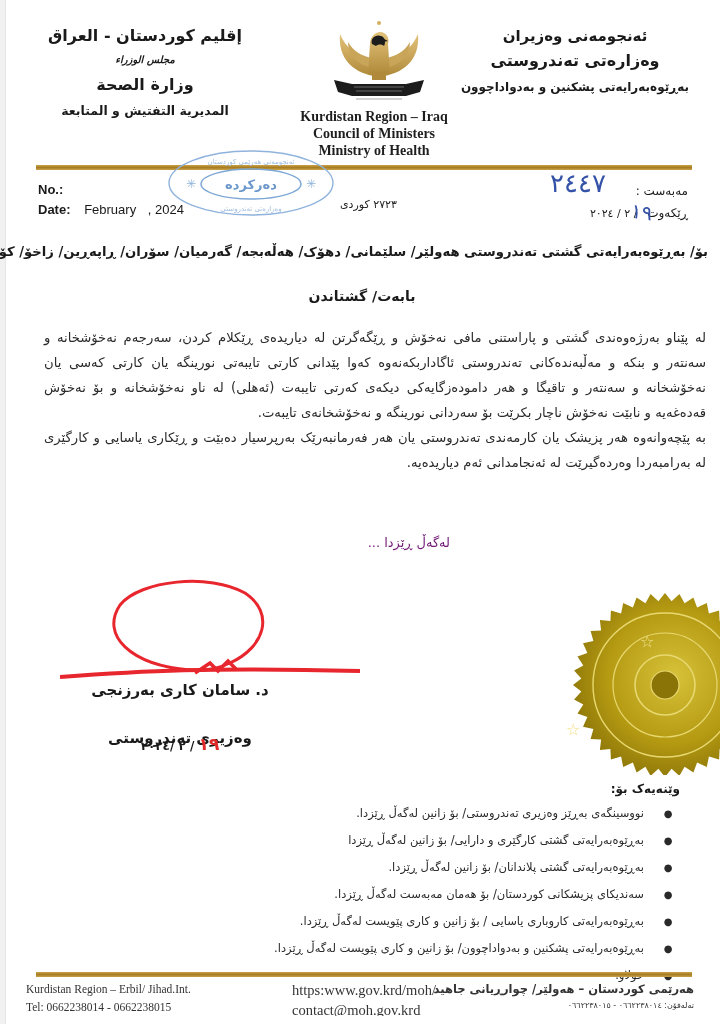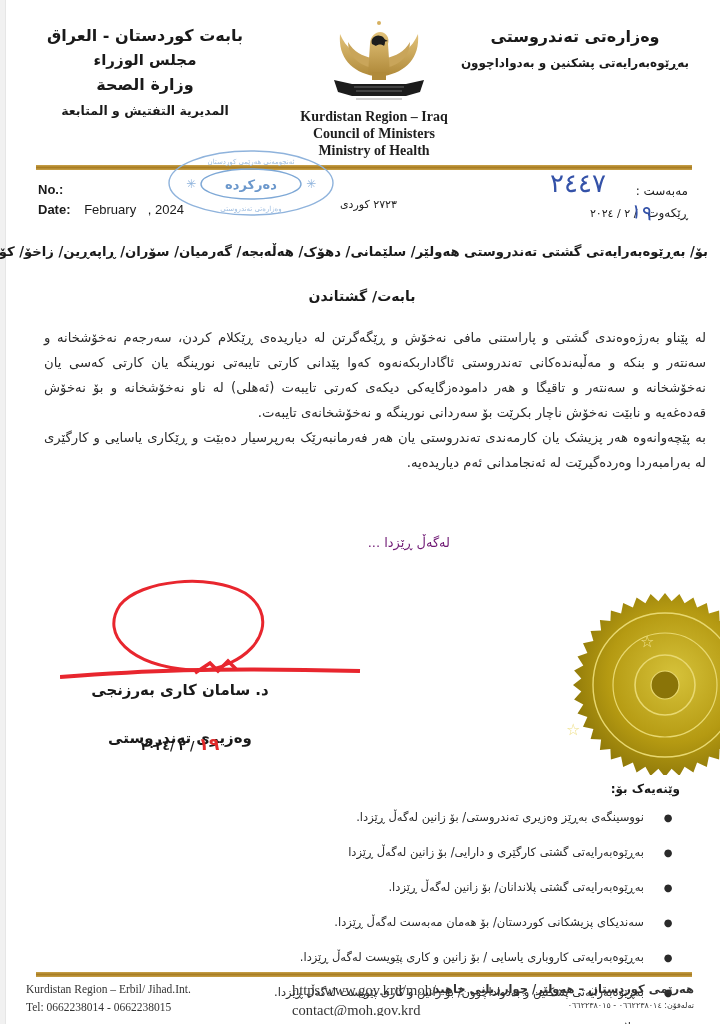--- a/index.html
+++ b/index.html
@@ -4,21 +4,21 @@
 <style>
   * { box-sizing: border-box; margin: 0; padding: 0; }
   html, body { width: 724px; height: 1024px; background: #ffffff; overflow: hidden; }
   body { position: relative; font-family: "DejaVu Sans", sans-serif; color: #1a1a1a; }
 
   .left-edge { position: absolute; left: 0; top: 0; width: 6px; height: 1024px; background: #f1f1f1; border-right: 1px solid #e6e6e6; }
 
   
   .hdr-ar { position: absolute; left: 40px; top: 24px; width: 210px; text-align: center; direction: rtl; font-weight: bold; }
   .hdr-ar .l1 { font-size: 16px; line-height: 24px; }
-  .hdr-ar .l2 { font-size: 15px; line-height: 24px; }
+  .hdr-ar .l2 { font-size: 10px; line-height: 24px; font-style: italic; }
   .hdr-ar .l3 { font-size: 16px; line-height: 26px; }
   .hdr-ar .l4 { font-size: 12.5px; line-height: 22px; margin-top: 2px; }
 
   .hdr-ku { position: absolute; left: 455px; top: 24px; width: 240px; text-align: center; direction: rtl; font-weight: bold; }
   .hdr-ku .l1 { font-size: 16px; line-height: 24px; }
   .hdr-ku .l2 { font-size: 15px; line-height: 24px; }
   .hdr-ku .l3 { font-size: 16px; line-height: 26px; }
   .hdr-ku .l4 { font-size: 12px; line-height: 22px; margin-top: 2px; }
 
   .emblem { position: absolute; left: 312px; top: 14px; width: 134px; height: 90px; }
@@ -57,38 +57,38 @@
   .sig-title { position: absolute; left: 80px; top: 704px; width: 200px; text-align: center; direction: rtl; font-weight: bold; font-size: 15px; line-height: 28px; margin-top: 20px; }
   .sig-date { position: absolute; left: 110px; top: 734px; width: 140px; text-align: center; direction: rtl; font-size: 12px; font-weight: bold; }
   .sig-date .day { color: #e02a2a; font-size: 17px; font-weight: bold; }
 
   
   .seal { position: absolute; left: 560px; top: 585px; width: 160px; height: 190px; overflow: hidden; }
 
   
   .cc-title { position: absolute; right: 44px; top: 782px; direction: rtl; font-weight: bold; font-size: 12px; }
   .cc-list { position: absolute; right: 46px; top: 800px; width: 420px; direction: rtl; text-align: right; list-style: none; font-size: 11.5px; color: #2a2a2a; }
-  .cc-list li { line-height: 34px; white-space: nowrap; }
+  .cc-list li { line-height: 26px; white-space: nowrap; }
   .cc-list li .bullet { display: inline-block; width: 20px; text-align: center; font-size: 10px; margin-left: 14px; }
 
   
   .ft-left { position: absolute; left: 26px; top: 980px; font-family: "Liberation Serif", serif; font-size: 11.5px; line-height: 18px; color: #333; }
   .ft-mid { position: absolute; left: 292px; top: 980px; font-family: "Liberation Serif", serif; font-size: 14.5px; line-height: 20px; color: #333; }
   .ft-mid .clip { height: 16px; overflow: hidden; display: block; }
   .ft-right { position: absolute; right: 30px; top: 980px; direction: rtl; text-align: right; color: #333; }
   .ft-right .a { font-size: 11.5px; font-weight: bold; line-height: 18px; padding-left: 17px; }
   .ft-right .b { font-size: 8px; line-height: 16px; }
 </style>
 </head>
 <body>
 
 <div class="left-edge"></div>
 
 <div class="hdr-ar">
-  <div class="l1">بابەت كوردستان - العراق</div>
+  <div class="l1">إقليم كوردستان - العراق</div>
   <div class="l2">مجلس الوزراء</div>
   <div class="l3">وزارة الصحة</div>
   <div class="l4">المديرية التفتيش و المتابعة</div>
 </div>
 
 <svg class="emblem" viewBox="0 0 134 90">
   <defs>
     <linearGradient id="gld" x1="0" y1="0" x2="0" y2="1">
       <stop offset="0" stop-color="#e2c27a"></stop>
       <stop offset="1" stop-color="#b08a3a"></stop>
@@ -115,20 +115,21 @@
   <path d="M44 85 L90 85" stroke="#6c6c6c" stroke-width="0.6"></path>
 </svg>
 
 <div class="hdr-en">
   <div>Kurdistan Region – Iraq</div>
   <div>Council of Ministers</div>
   <div>Ministry of Health</div>
 </div>
 
 <div class="hdr-ku">
+  <div class="l2">ئەنجومەنی وەزیران</div>
   <div class="l3">وەزارەتی تەندروستی</div>
   <div class="l4">بەڕێوەبەرایەتی پشکنین و بەدواداچوون</div>
 </div>
 
 <div class="gold-rule top"></div>
 
 <div class="meta-en">
   <div><b>No.:</b></div>
   <div>
     <b>Date:</b>

